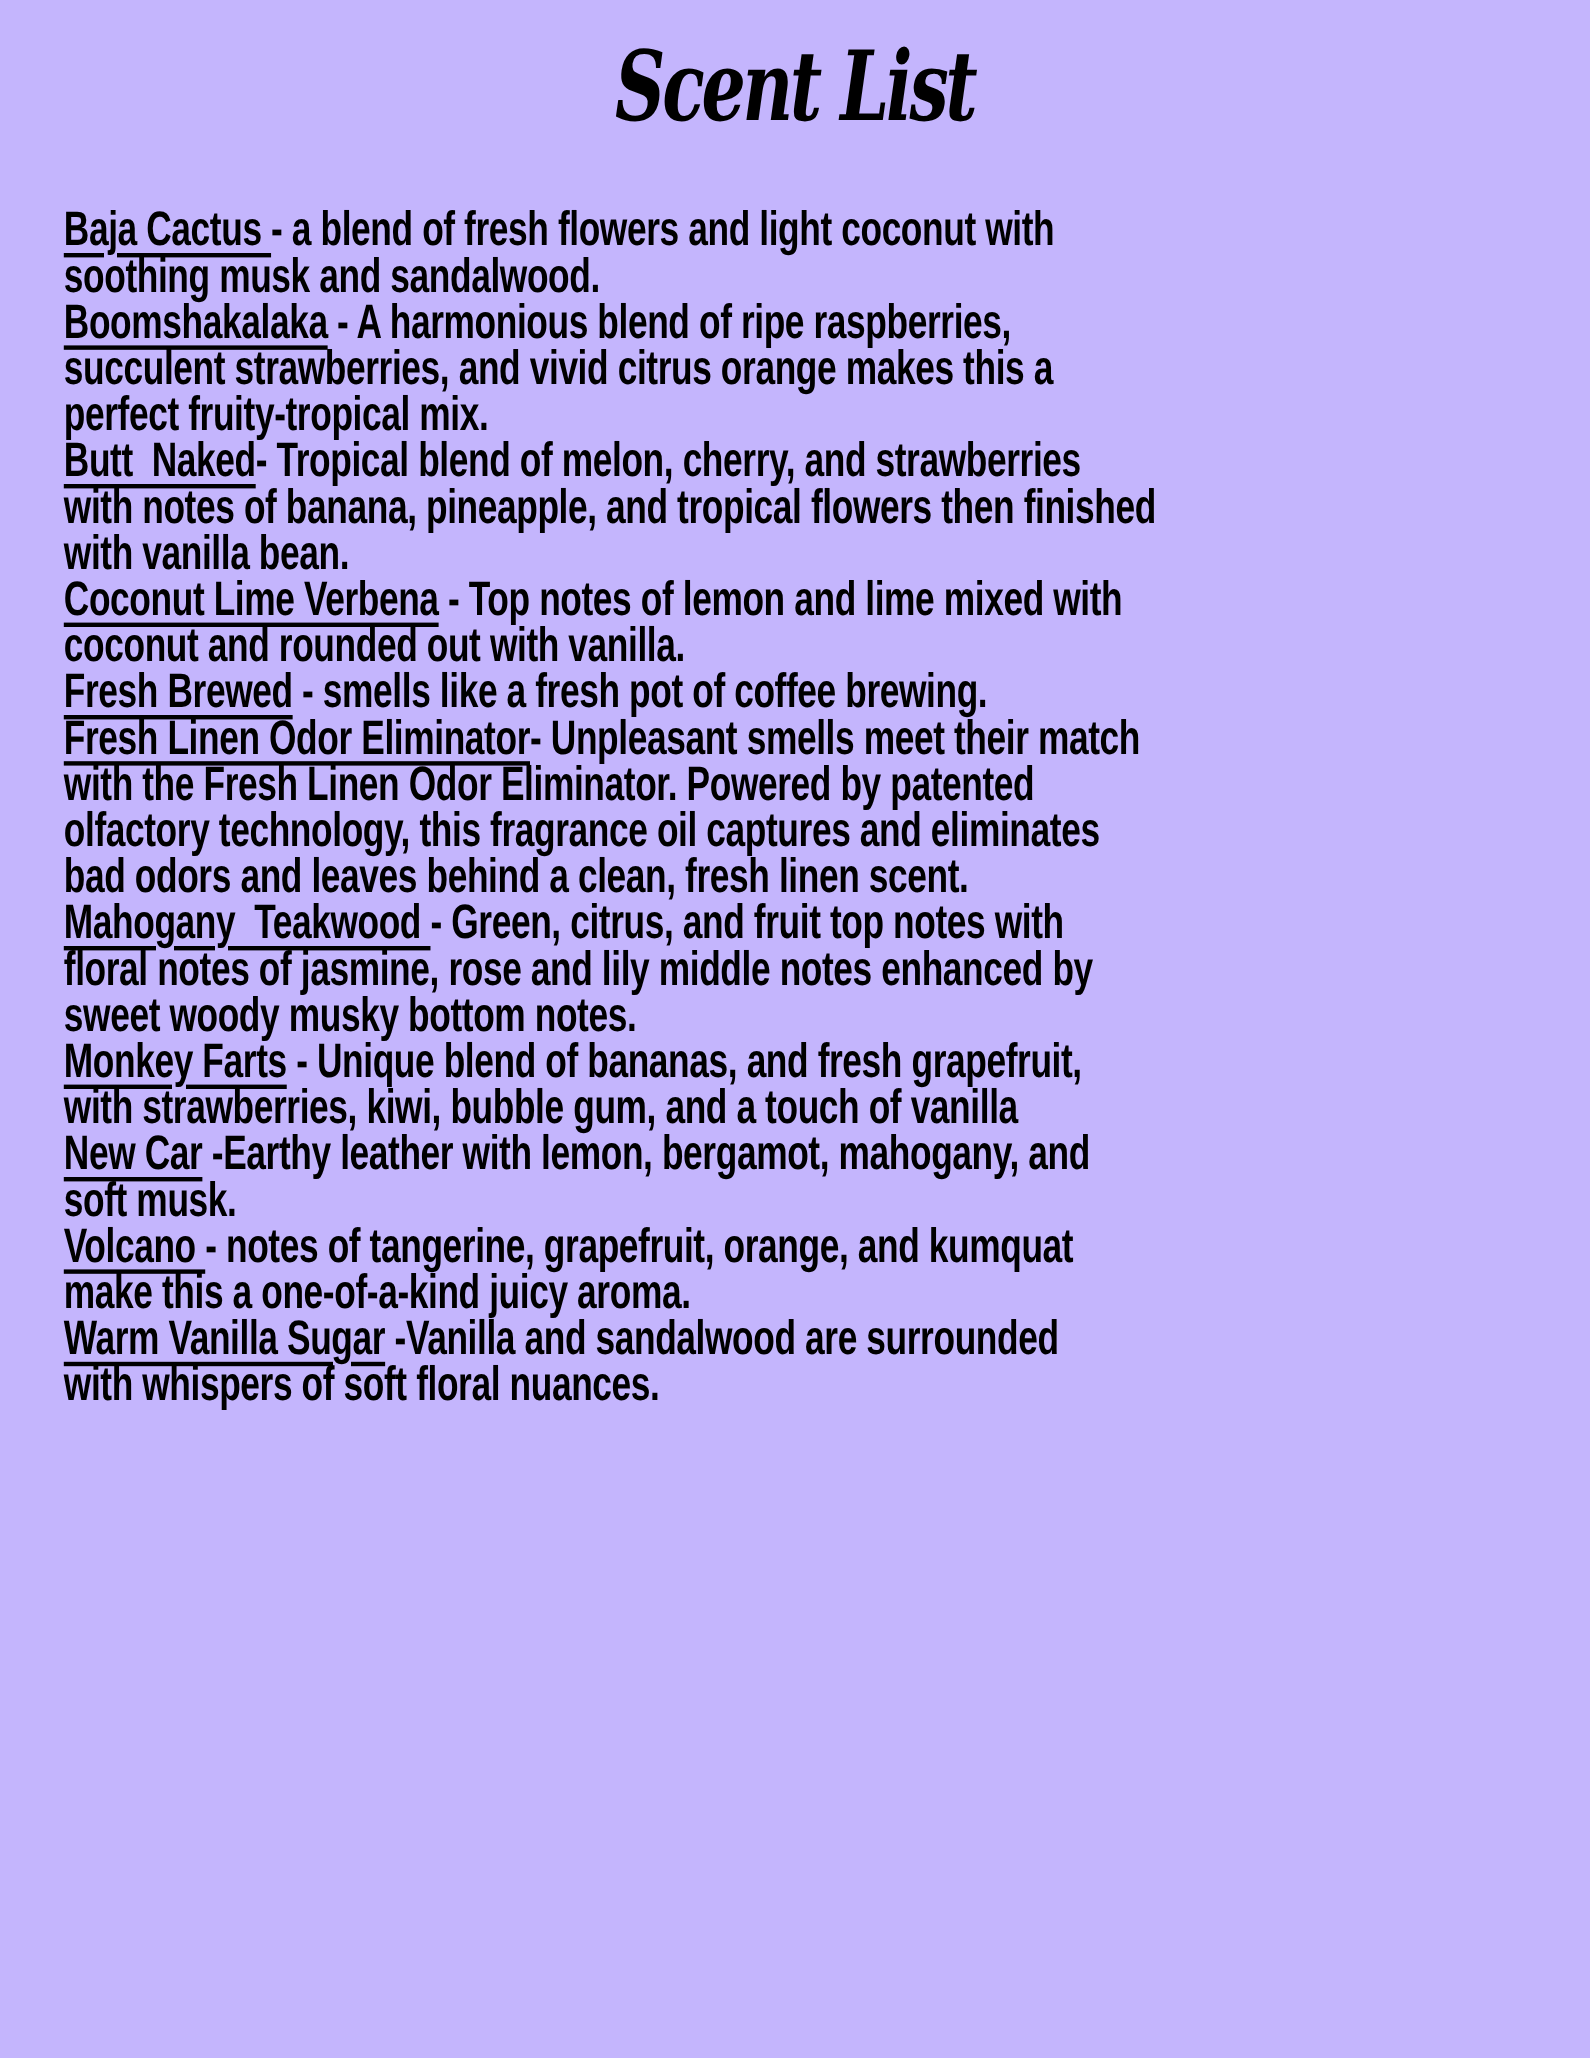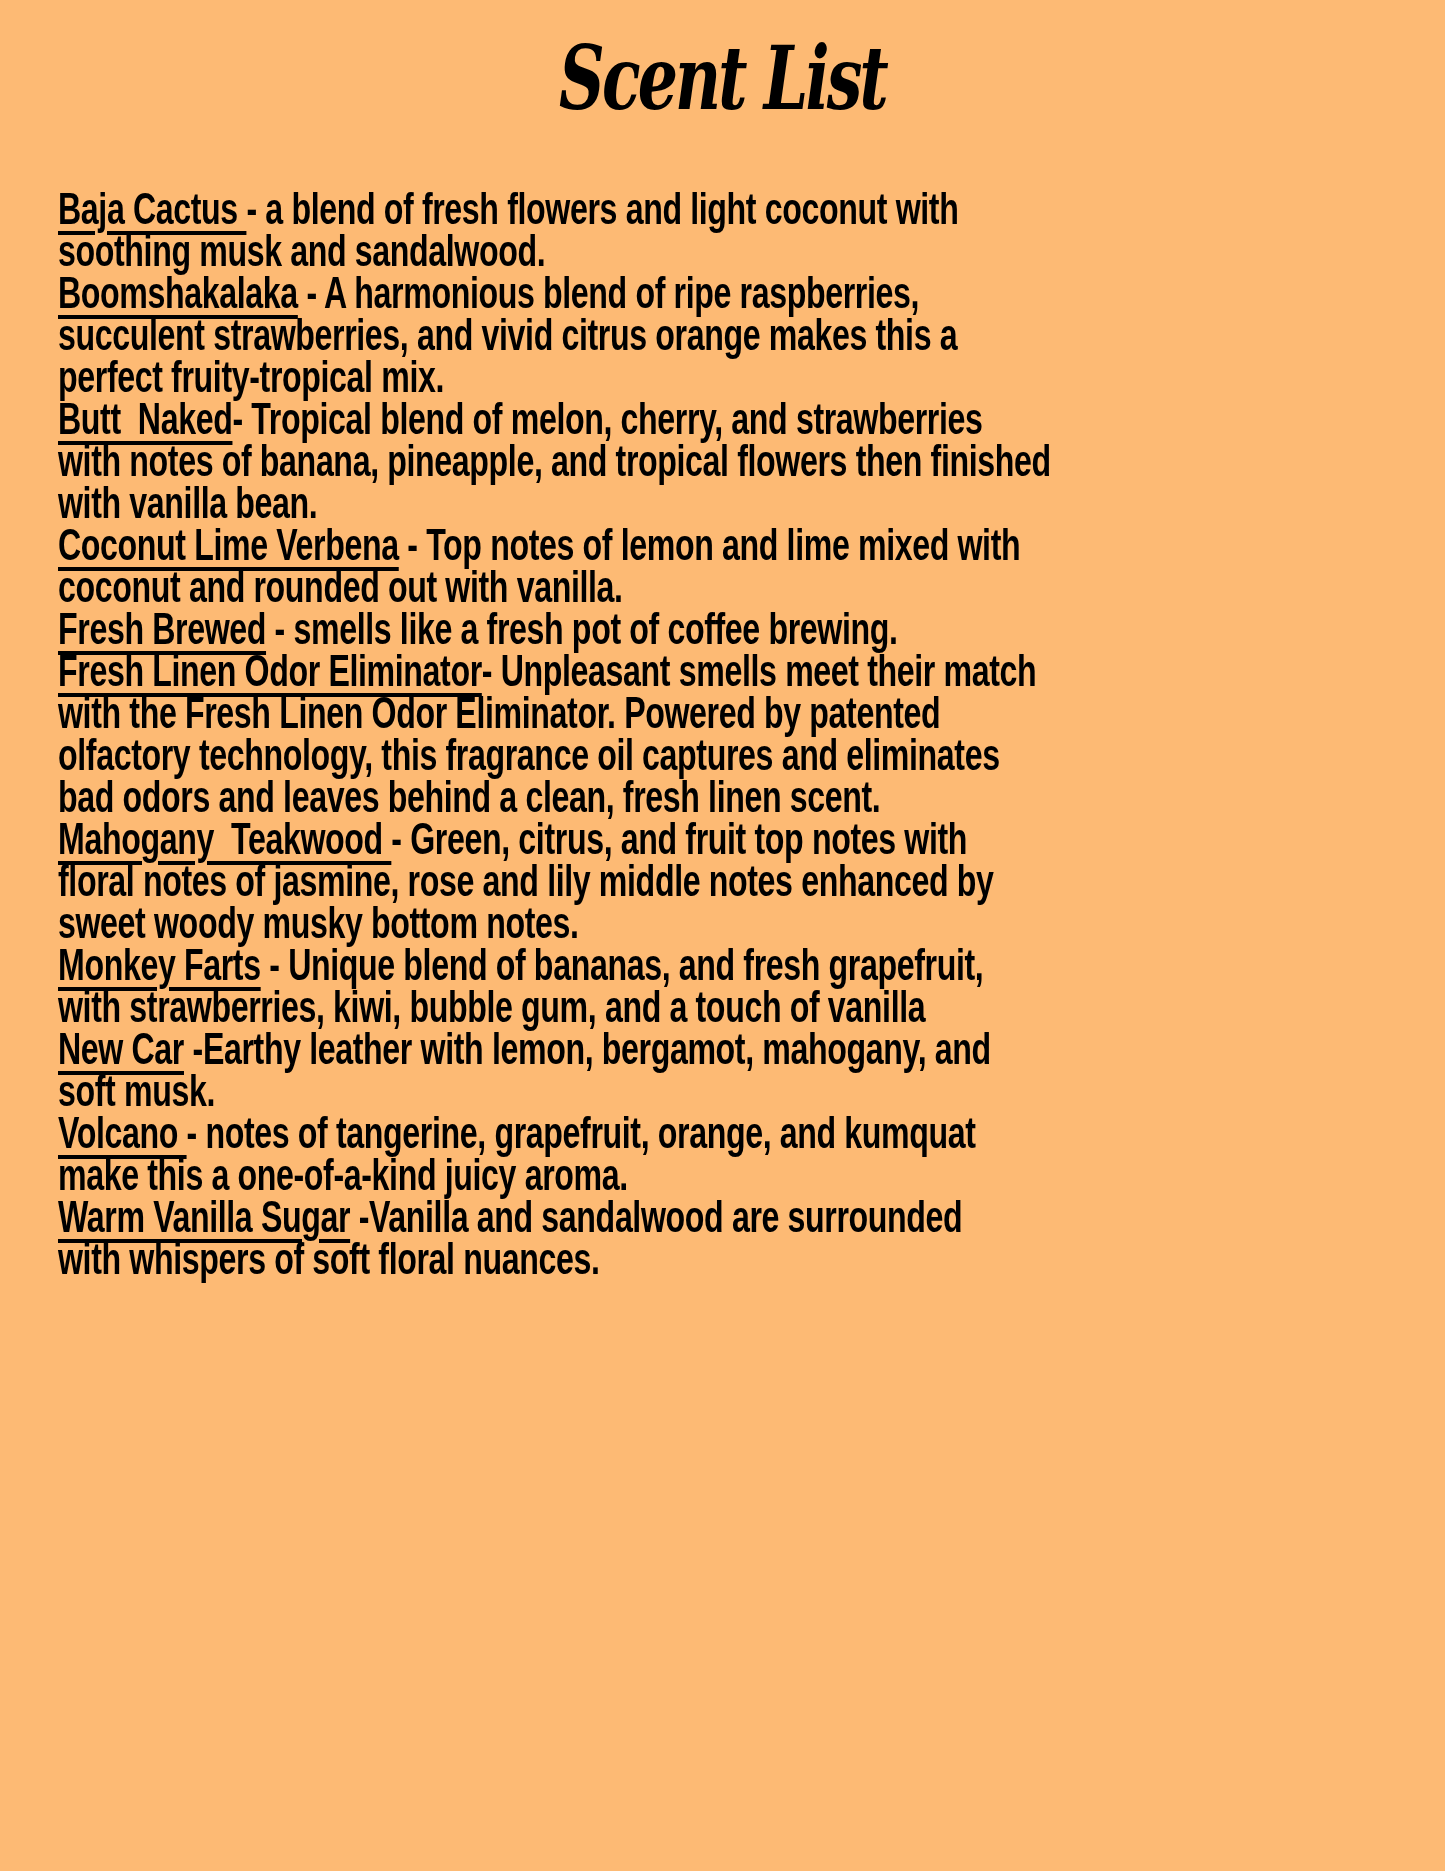--- a/index.html
+++ b/index.html
@@ -1,20 +1,20 @@
 <!DOCTYPE html>
 <html><head>
 <meta charset="utf-8">
 <style>
   html, body { margin: 0; padding: 0; background: #ffffff; }
   #page {
     position: relative;
     width: 1445px;
     height: 1871px;
-    background: #fdba74;
+    background: #c4b5fd;
     overflow: hidden;
     color: #000000;
   }
   #title {
     position: absolute;
     top: 30px;
     left: 0;
     width: 100%;
     text-align: center;
     margin: 0;

